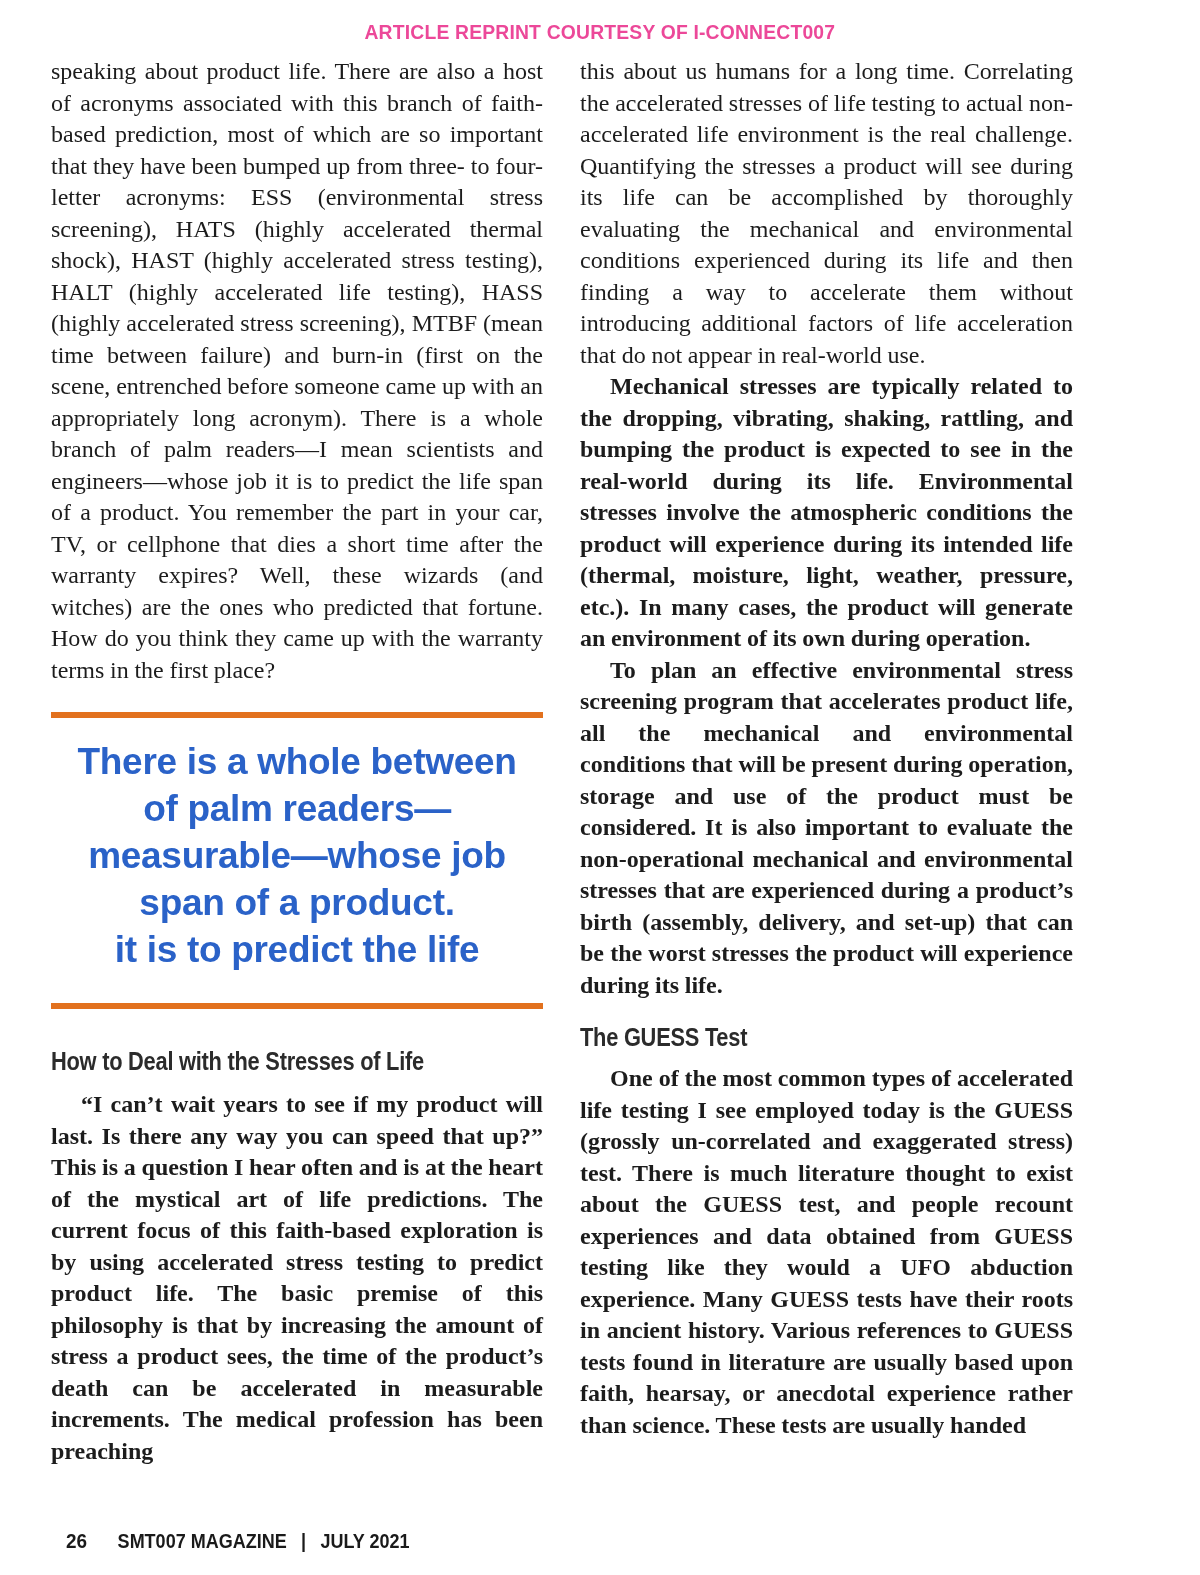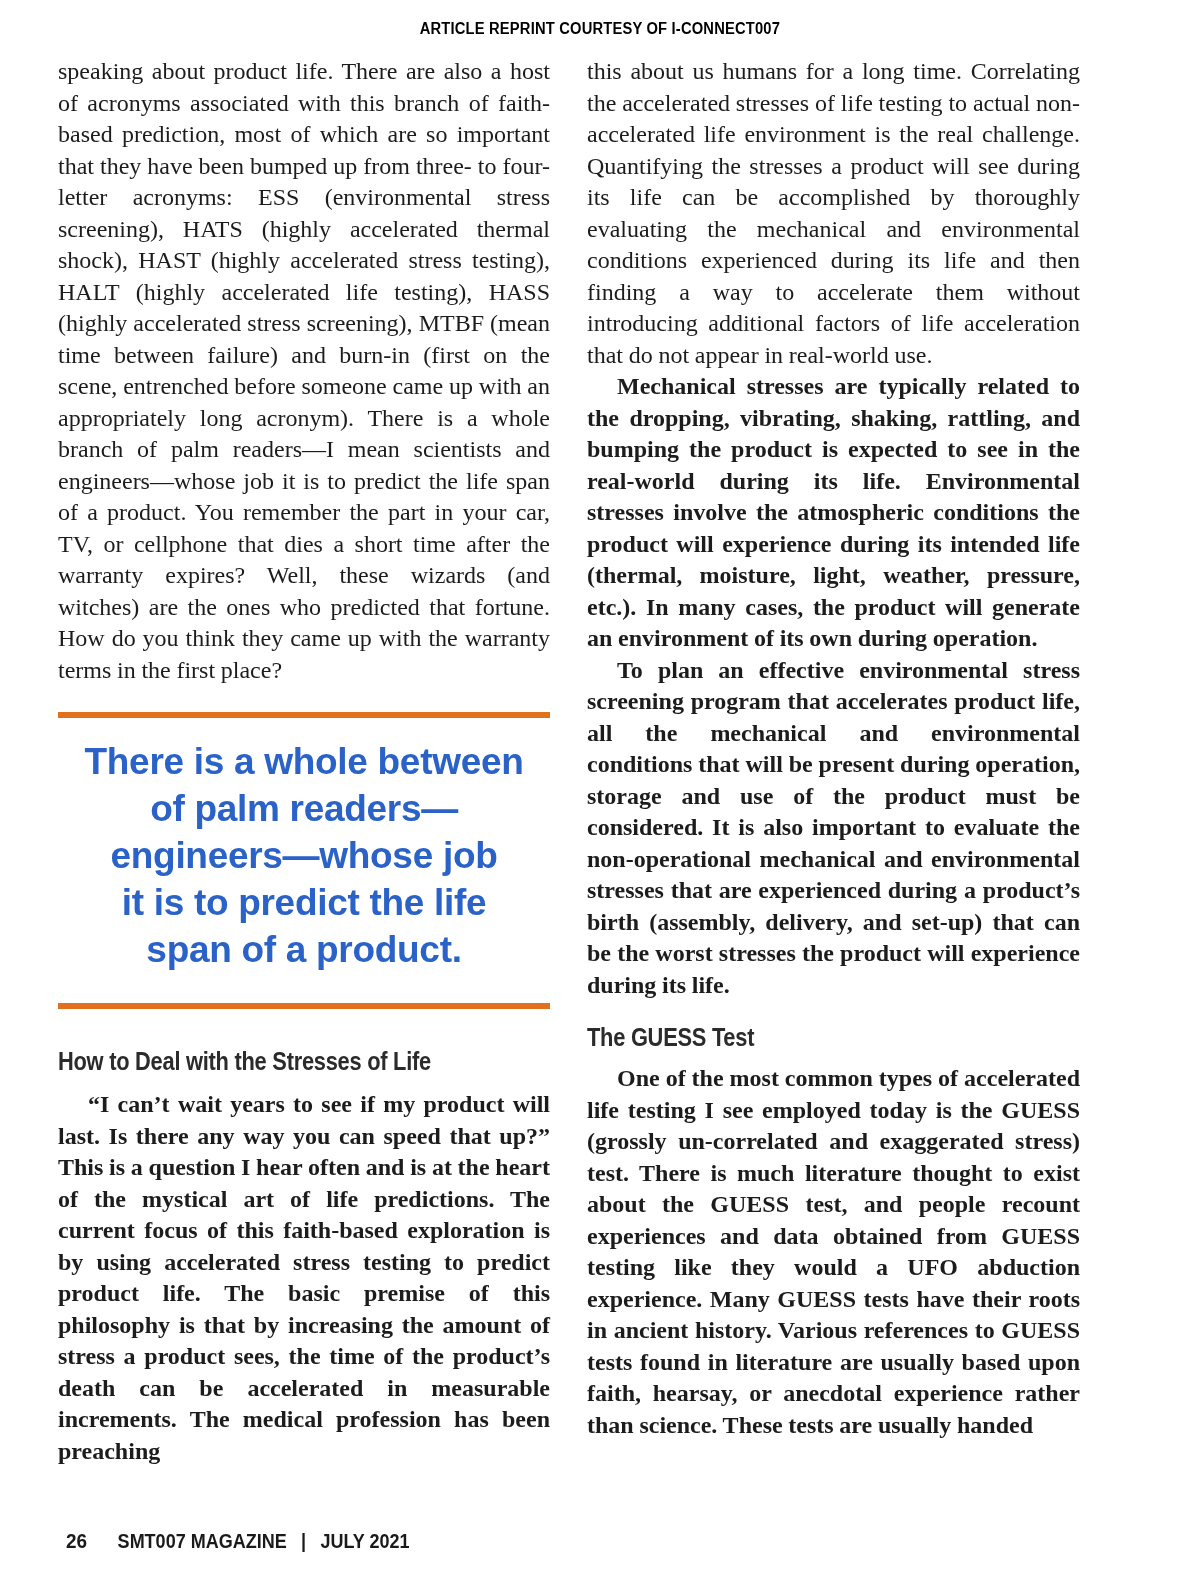--- a/index.html
+++ b/index.html
@@ -18,28 +18,28 @@
     position:relative;
     overflow:hidden;
   }
   .page{position:relative;width:1200px;height:1575px;}
 
   
   .page-header{
     position:absolute;top:20px;left:0;right:0;
     text-align:center;
     font-family:"Liberation Sans","DejaVu Sans",sans-serif;
-    font-weight:bold;font-size:16px;color:#000000;
+    font-weight:bold;font-size:21px;color:#ec4899;
     letter-spacing:0.2px;
   }
   .page-header .condense{display:inline-block;transform:scaleX(0.92);transform-origin:50% 50%;white-space:nowrap;}
 
   
   .columns{
-    position:absolute;top:56px;left:58px;
+    position:absolute;top:56px;left:51px;
     width:1045px;height:1464px;
     display:flex;gap:37px;
     overflow:hidden;
   }
   .col{width:492px;}
   .col.right{width:493px;}
 
   .body-text{
     margin:0;
     font-size:24px;line-height:31.5px;
@@ -97,23 +97,23 @@
   </div>
 
   <div class="columns">
 
     <div class="col left">
       <p class="body-text">speaking about product life. There are also a host of acronyms associated with this branch of faith-based prediction, most of which are so important that they have been bumped up from three- to four-letter acronyms: ESS (environmental stress screening), HATS (highly accelerated thermal shock), HAST (highly accelerated stress testing), HALT (highly accelerated life testing), HASS (highly accelerated stress screening), MTBF (mean time between failure) and burn-in (first on the scene, entrenched before someone came up with an appropriately long acronym). There is a whole branch of palm readers—I mean scientists and engineers—whose job it is to predict the life span of a product. You remember the part in your car, TV, or cellphone that dies a short time after the warranty expires? Well, these wizards (and witches) are the ones who predicted that fortune. How do you think they came up with the warranty terms in the first place?</p>
 
       <div class="pullquote">
         <div>There is a whole between</div>
         <div>of palm readers—</div>
-        <div>engineers—whose job</div>
+        <div>measurable—whose job</div>
+        <div>span of a product.</div>
         <div>it is to predict the life</div>
-        <div>span of a product.</div>
       </div>
 
       <h2 class="section-heading heading-left">
         <span class="condense">How to Deal with the Stresses of Life</span>
       </h2>
 
       <p class="body-text indent">“I can’t wait years to see if my product will last. Is there any way you can speed that up?” This is a question I hear often and is at the heart of the mystical art of life predictions. The current focus of this faith-based exploration is by using accelerated stress testing to predict product life. The basic premise of this philosophy is that by increasing the amount of stress a product sees, the time of the product’s death can be accelerated in measurable increments. The medical profession has been preaching</p>
     </div>
 
     <div class="col right">

